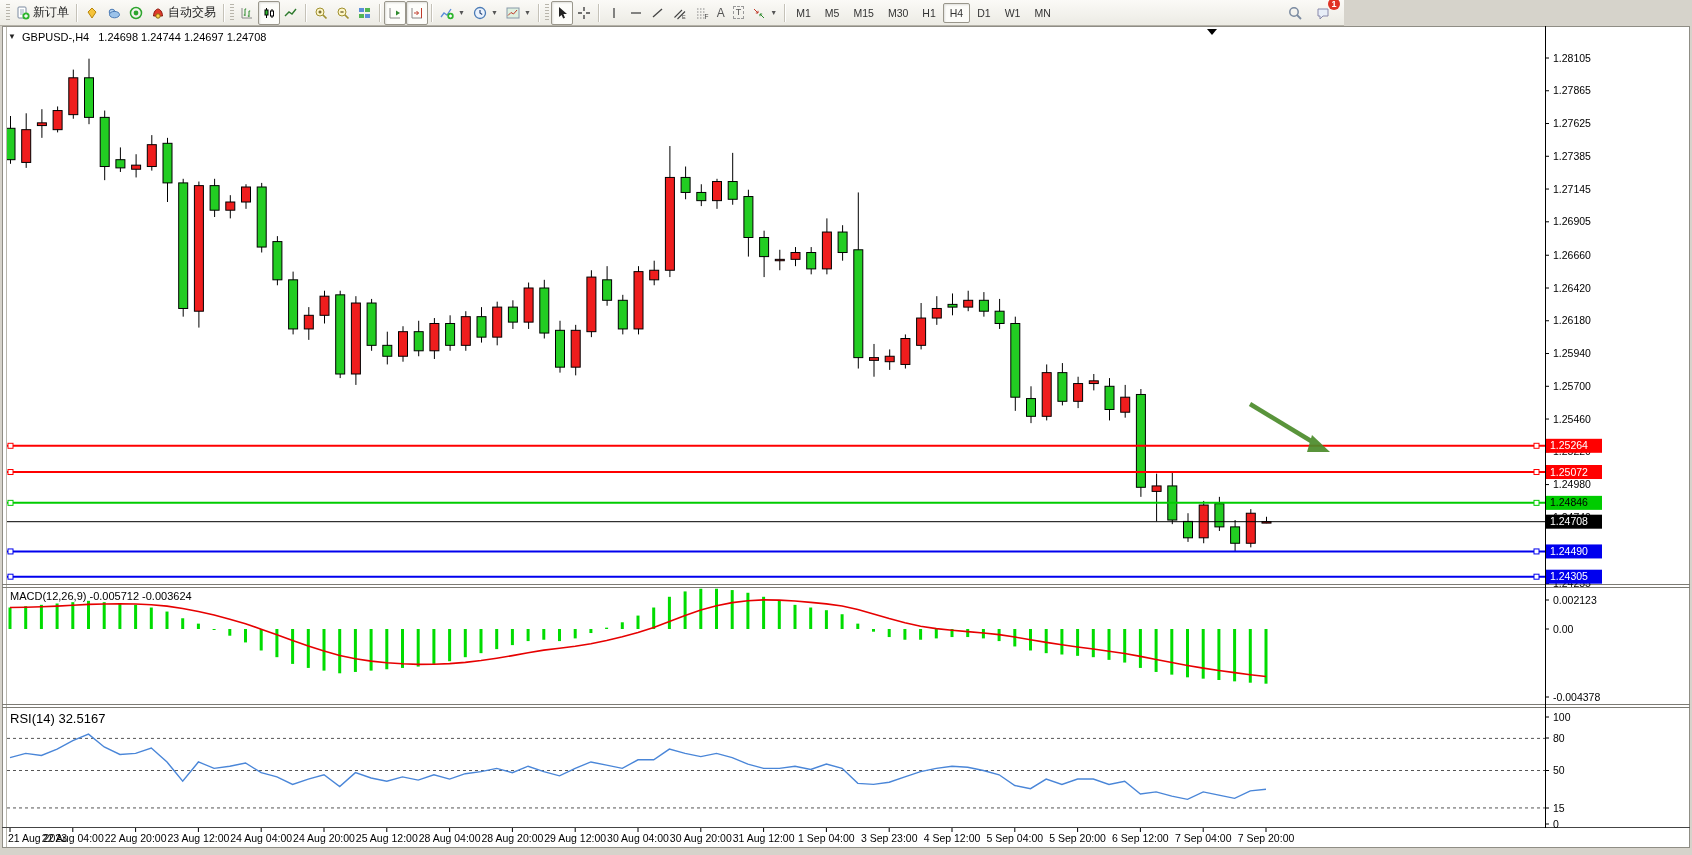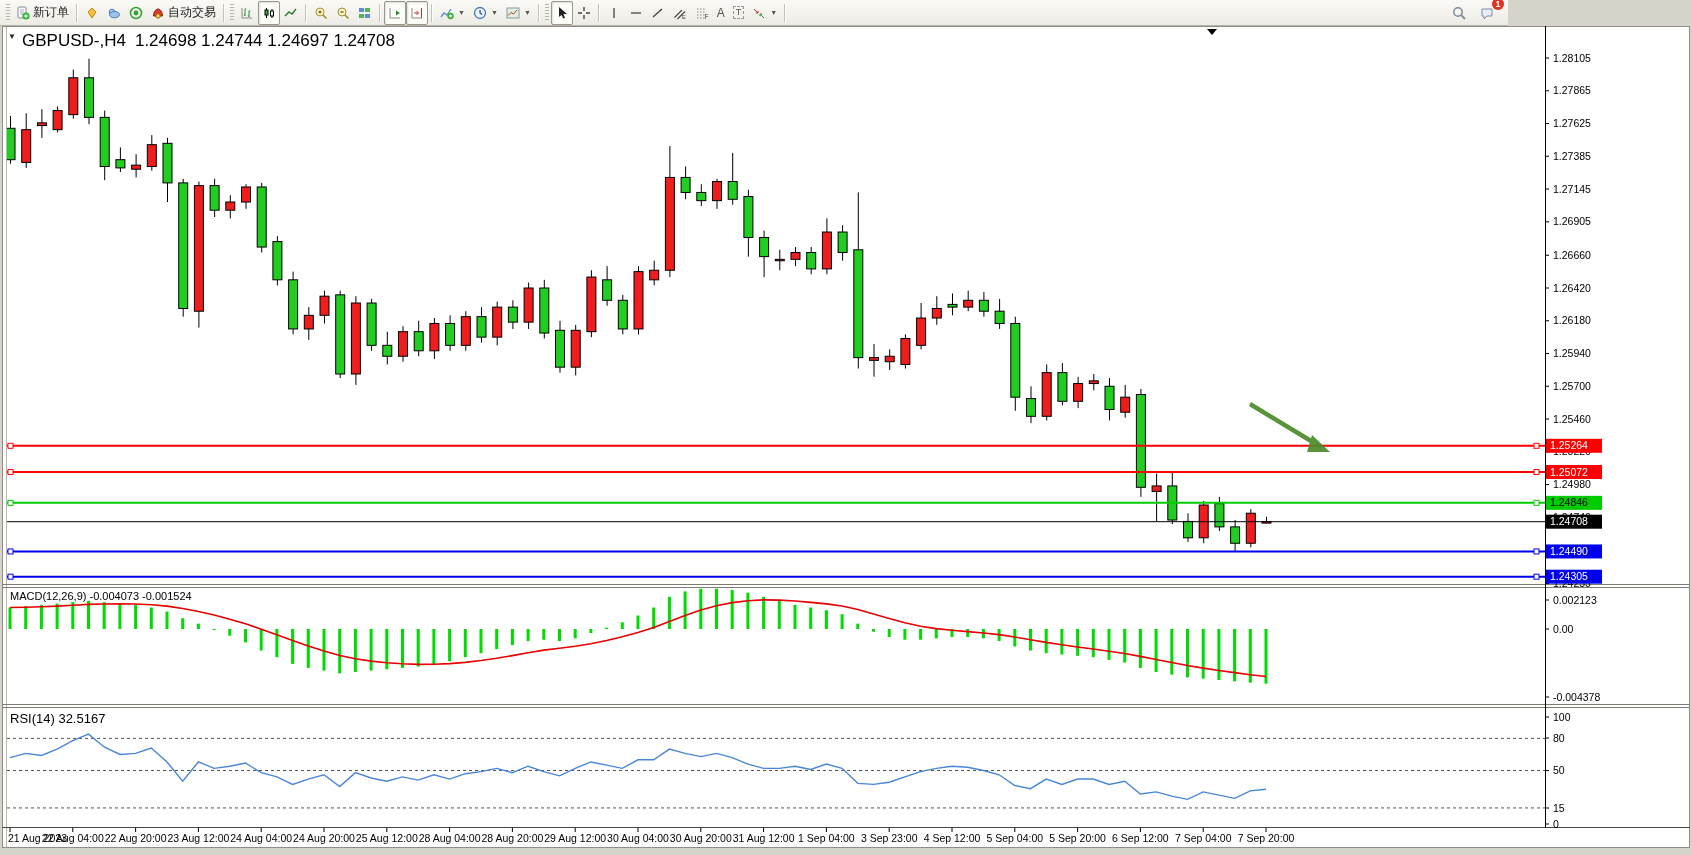--- a/index.html
+++ b/index.html
@@ -1,39 +1,39 @@
 <!DOCTYPE html>
 <html><head>
 <meta charset="utf-8">
 <style>
   html,body{margin:0;padding:0;width:1692px;height:855px;overflow:hidden;
     background:#d6d3cb;font-family:"Liberation Sans",sans-serif;}
   
-  #toolbar{position:absolute;left:0;top:0;width:1508px;height:26px;z-index:5;
+  #toolbar{position:absolute;left:0;top:0;width:1344px;height:26px;z-index:5;
     background:linear-gradient(#fbfaf7,#ecebe4);border-bottom:1px solid #b5b2a8;
     display:flex;align-items:center;padding:0 4px;box-sizing:border-box;}
   .tgroup{display:flex;align-items:center;height:24px;}
   .tsep{width:1px;height:18px;background:#c5c2b8;border-right:1px solid #fff;margin:0 3px;}
   .grip{width:4px;height:18px;margin:0 2px;background:repeating-linear-gradient(#b8b5ab 0 1px,transparent 1px 3px);}
   .tbtn{display:flex;align-items:center;gap:3px;height:22px;padding:0 3px;border:1px solid transparent;
     border-radius:2px;background:transparent;cursor:default;font-size:12px;color:#222;}
   .tbtn.active{background:#fdfdfa;border:1px solid #9a978c;box-shadow:inset 1px 1px 2px rgba(0,0,0,.12);}
   .tbtn svg{display:block;}
   .tbtn .cap{font-size:12px;}
   .dd{font-size:7px;color:#555;margin-left:1px;}
   .tfbtn{font-size:10.5px;color:#333;padding:3px 6px;border:1px solid transparent;border-radius:2px;}
   .tfbtn.active{background:#fcfcf9;border:1px solid #99968b;box-shadow:inset 1px 1px 2px rgba(0,0,0,.12);}
   .lblA{font-size:12px;color:#555;}
   .lblT{font-size:9px;color:#555;border:1px dashed #999;padding:0 2px;line-height:11px;}
   #tb-right{margin-left:auto;display:flex;align-items:center;gap:6px;padding-right:6px;}
   .badge{position:absolute;top:-4px;right:-7px;background:#e03224;color:#fff;border-radius:8px;
     font-size:9px;min-width:12px;height:12px;line-height:12px;text-align:center;font-weight:bold;}
   .chatwrap{position:relative;}
   
-  .ovl{position:absolute;z-index:3;font-size:17px;color:#000;white-space:pre;}
+  .ovl{position:absolute;z-index:3;font-size:11px;color:#000;white-space:pre;}
   #chart-title{left:22px;top:31px;}
   #title-dd{left:8px;top:32px;font-size:8px;color:#222;}
   #macd-label{left:10px;top:590px;font-size:11px;}
   #rsi-label{left:10px;top:711px;font-size:13px;}
   #chart-svg{position:absolute;left:0;top:0;z-index:1;}
   svg{font-family:"Liberation Sans",sans-serif;}
 </style>
 </head>
 <body>
 
@@ -264,20 +264,31 @@
         <span>
           <svg width="14" height="14" viewBox="0 0 14 14">
             <path d="M2 3l4 4M6 7V4.8M6 7H3.8" stroke="#c03a2a" fill="none"></path>
             <path d="M12 12L8 8M8 8v2.2M8 8h2.2" stroke="#2d8a2d" fill="none"></path>
           </svg>
         </span>
         <span class="dd">▼</span>
       </div>
     </div>
     <div class="tsep"></div>
+    <div class="tgroup">
+      <div class="tfbtn">M1</div>
+      <div class="tfbtn">M5</div>
+      <div class="tfbtn">M15</div>
+      <div class="tfbtn">M30</div>
+      <div class="tfbtn">H1</div>
+      <div class="tfbtn active">H4</div>
+      <div class="tfbtn">D1</div>
+      <div class="tfbtn">W1</div>
+      <div class="tfbtn">MN</div>
+    </div>
     <div id="tb-right">
       <div class="tbtn">
         <span>
           <svg width="14" height="14" viewBox="0 0 14 14">
             <circle cx="6" cy="6" r="4.2" fill="none" stroke="#7a8aa0" stroke-width="1.5"></circle>
             <path d="M9 9l4 4" stroke="#7a8aa0" stroke-width="1.8"></path>
           </svg>
         </span>
       </div>
       <div class="tbtn chatwrap">
@@ -286,21 +297,21 @@
             <path d="M2 3h10v7H7l-3 3v-3H2z" fill="#e8eef8" stroke="#88a"></path>
           </svg>
         </span>
         <span class="badge">1</span>
       </div>
     </div>
   </div>
 
 <span id="title-dd" class="ovl">▼</span>
 <div id="chart-title" class="ovl"><span>GBPUSD-,H4</span><span style="margin-left:9px;">1.24698 1.24744 1.24697 1.24708</span></div>
-<div id="macd-label" class="ovl">MACD(12,26,9) -0.004073 -0.001524</div>
+<div id="macd-label" class="ovl">MACD(12,26,9) -0.005712 -0.003624</div>
 <div id="rsi-label" class="ovl">RSI(14) 32.5167</div>
 
 <svg id="chart-svg" width="1692" height="855">
     <rect x="2" y="26" width="1688" height="822" fill="#ffffff"></rect>
     <rect x="2.5" y="26.5" width="1687" height="821" fill="none" stroke="#8f8d85"></rect>
     <line x1="6.5" y1="27" x2="6.5" y2="847" stroke="#b9b7af"></line>
     <defs>
       <clipPath id="clipMain">
         <rect x="7" y="27" width="1538" height="556"></rect>
       </clipPath>

